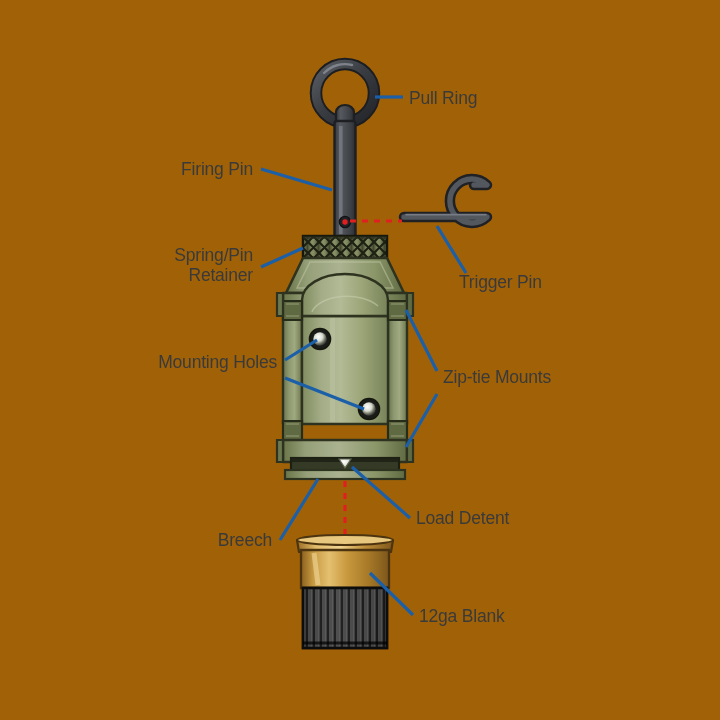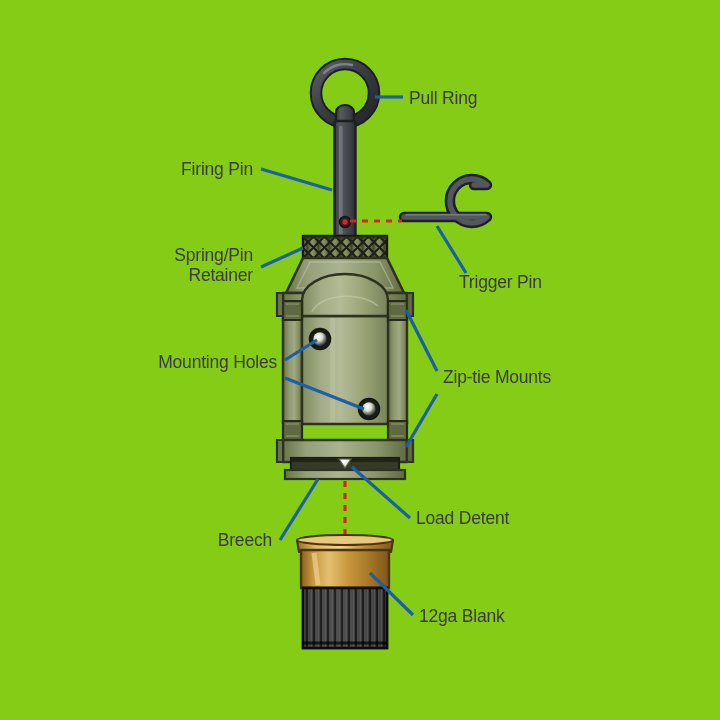--- a/index.html
+++ b/index.html
@@ -4,21 +4,21 @@
 <style>
   html, body {
     margin: 0;
     padding: 0;
     background: #ffffff;
   }
   #diagram-root {
     position: relative;
     width: 720px;
     height: 720px;
-    background: #84cc16;
+    background: #a16207;
     font-family: "Liberation Sans", sans-serif;
     overflow: hidden;
   }
   #diagram-svg {
     position: absolute;
     top: 0;
     left: 0;
     width: 720px;
     height: 720px;
     display: block;

